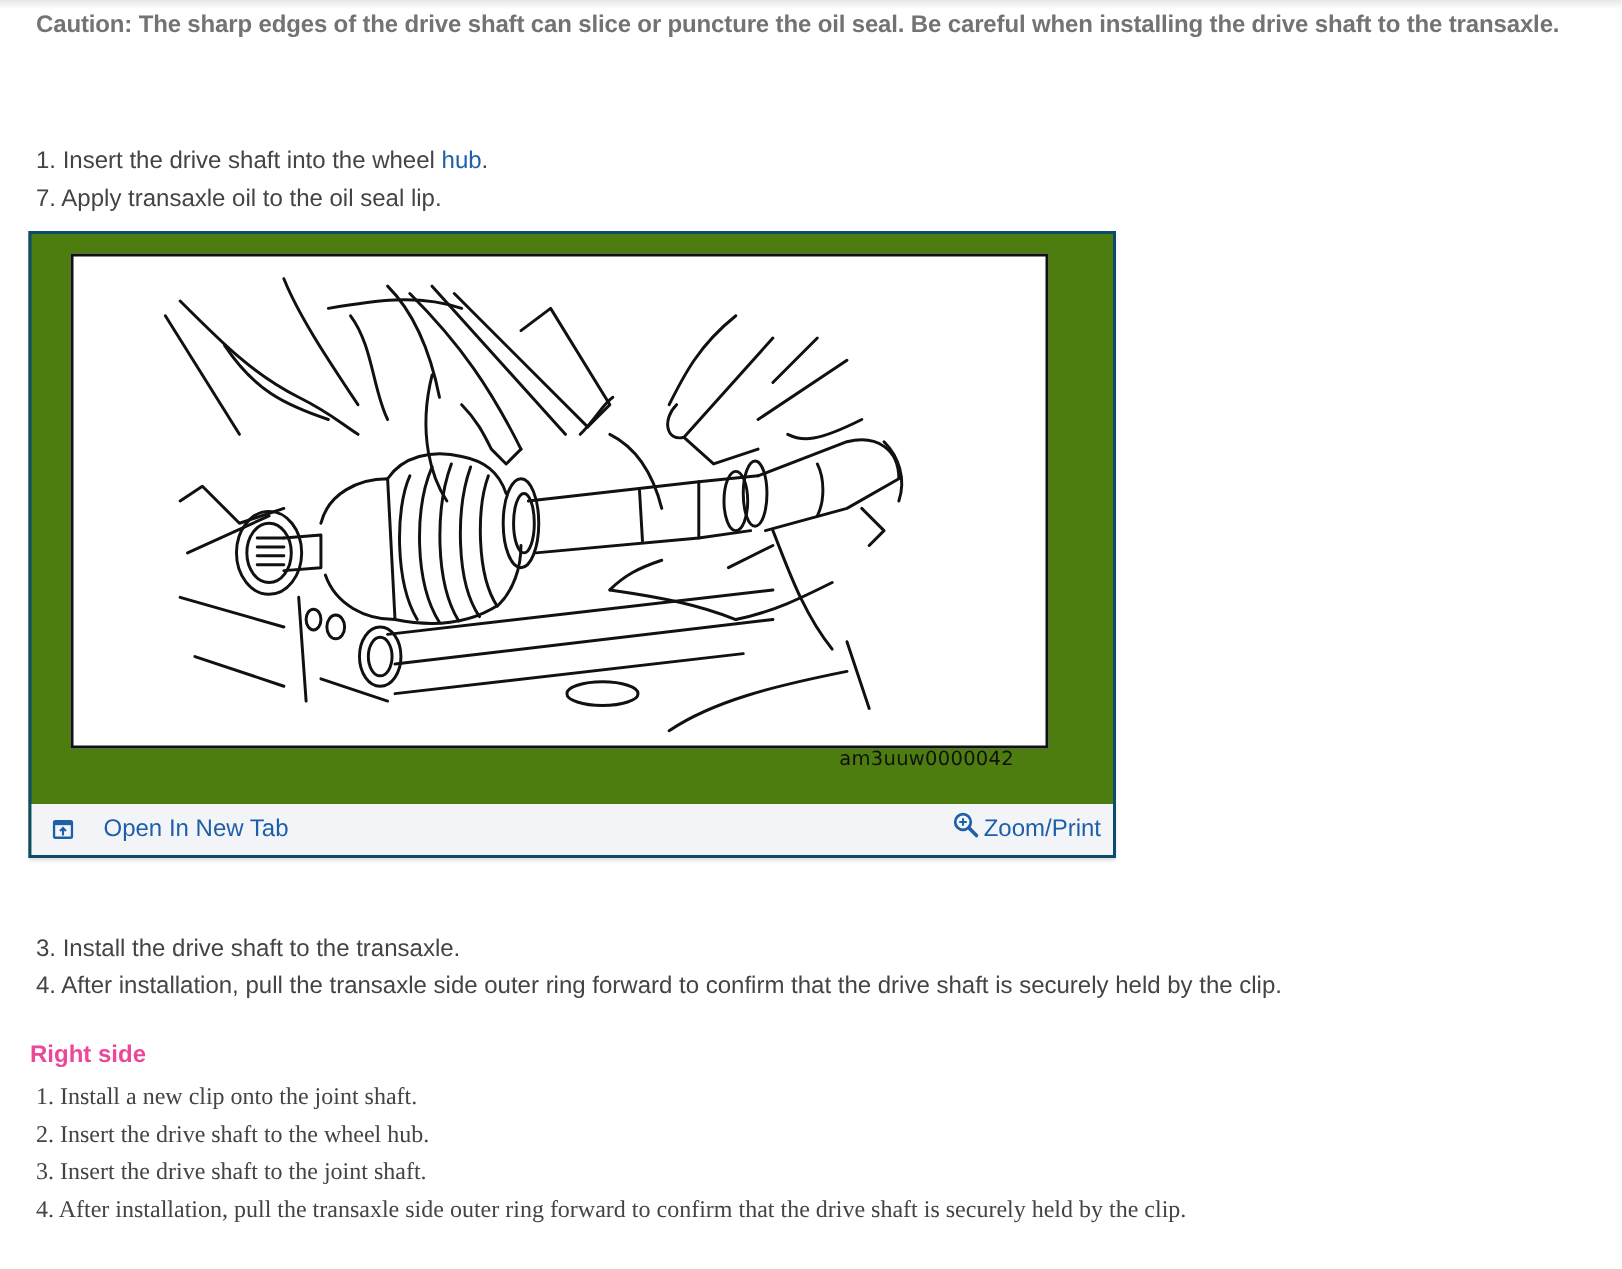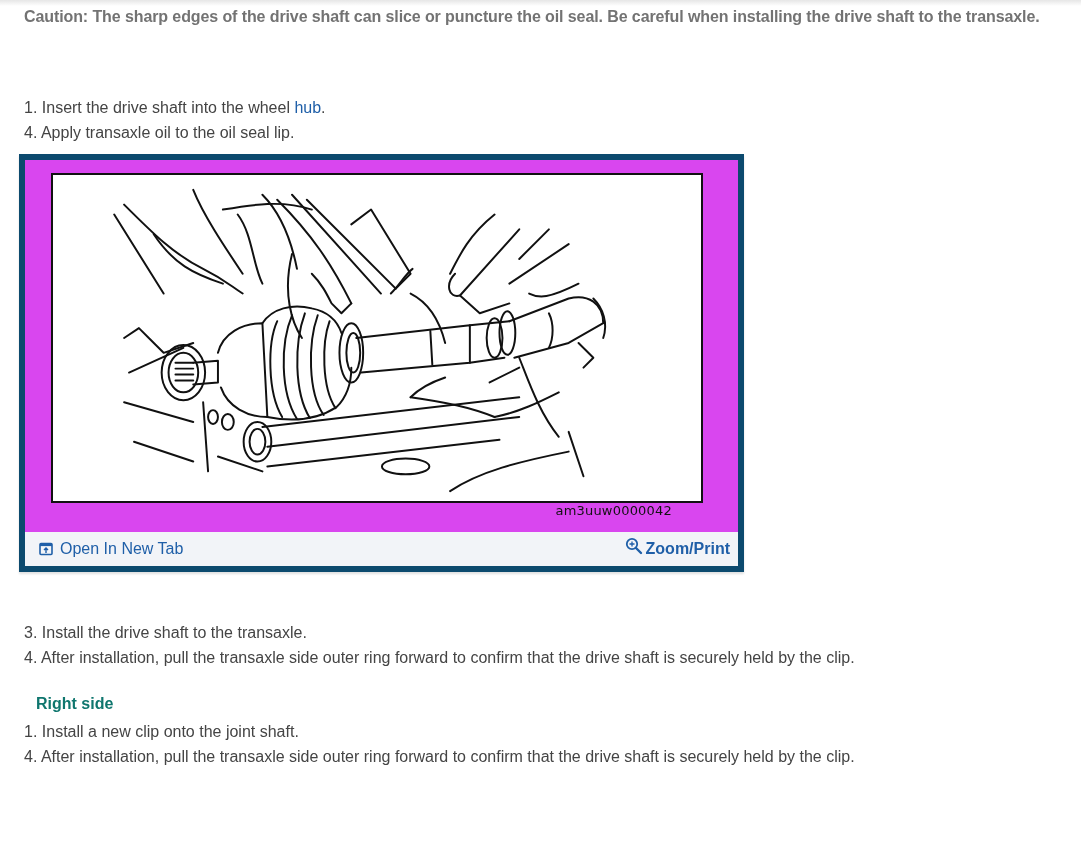--- a/index.html
+++ b/index.html
@@ -15,61 +15,61 @@
   }
   .caution {
     position: absolute; left: 24px; top: 8px;
     font-size: 16px; font-weight: bold; color: #737373;
     white-space: nowrap; letter-spacing: -0.1px;
   }
   .steps { position: absolute; left: 24px; font-size: 16px; color: #444444; line-height: 25px; }
   .steps li { list-style: none; white-space: nowrap; }
   .steps-a { top: 55px; margin-top: 40px; }
   .steps-b { top: 620px; }
-  .steps-c { top: 719px; }
+  .steps-c { top: 719px; font-family: Liberation Serif, serif; }
   .link { color: #1f5fa8; text-decoration: none; cursor: pointer; }
   .section-heading {
-    position: absolute; left: 36px; top: 695px;
-    font-size: 16px; font-weight: bold; color: #0f766e;
+    position: absolute; left: 20px; top: 695px;
+    font-size: 16px; font-weight: bold; color: #ec4899;
   }
   .figure {
     position: absolute; left: 19px; top: 154px; width: 725px; height: 418px;
-    border: 6px solid #0c4a6e; background: #d946ef;
+    border: 2px solid #0c4a6e; background: #4d7c0f;
     box-shadow: 0 2px 2px rgba(0,0,0,0.12);
   }
   .figure-image {
     position: absolute; left: 26px; top: 13px; width: 652px; height: 330px;
     border: 2px solid #111; background: #fff; overflow: hidden;
   }
   .figure-image svg { width: 100%; height: 100%; display: block; }
   .figure-code {
     position: absolute; right: 66px; top: 343px;
     font-size: 13px; color: #111; font-family: "DejaVu Sans", sans-serif; letter-spacing: 0.2px;
   }
   .figure-footer {
     position: absolute; left: 0; bottom: 0; width: 100%; height: 34px;
     background: #f2f4f8; display: flex; align-items: center; justify-content: space-between;
     padding: 0 8px 0 14px;
   }
   .footer-btn {
-    display: flex; align-items: center; gap: 7px;
+    display: flex; align-items: center; gap: 20px;
     color: #1f5fa8; font-size: 16px; cursor: pointer; white-space: nowrap;
   }
   .footer-btn svg { display: block; }
 </style>
 </head>
 <body>
 
 <div class="top-shadow"></div>
 
 <div class="caution">Caution: The sharp edges of the drive shaft can slice or puncture the oil seal. Be careful when installing the drive shaft to the transaxle.</div>
 
 <ul class="steps steps-a">
   <li><span>1. Insert the drive shaft into the wheel </span><a class="link">hub</a><span>.</span></li>
-  <li>4. Apply transaxle oil to the oil seal lip.</li>
+  <li>7. Apply transaxle oil to the oil seal lip.</li>
 </ul>
 
 <div class="figure">
   <div class="figure-image" title="Drive shaft being inserted into transaxle oil seal by hand">
     <svg viewBox="0 0 652 330" fill="none" stroke="#111" stroke-width="2" stroke-linecap="round" stroke-linejoin="round">
 
       <path d="M60 40 L110 120"></path>
       <path d="M70 30 C100 60 120 80 150 95 C170 105 175 110 190 120"></path>
       <path d="M100 60 C120 90 140 100 170 110"></path>
       <path d="M140 15 C150 40 170 70 190 100"></path>
@@ -150,21 +150,21 @@
     <div class="footer-btn">
       <span>
         <svg width="14" height="14" viewBox="0 0 14 14">
           <rect x="1" y="1.5" width="12" height="11" rx="1" fill="none" stroke="#1f5fa8" stroke-width="1.6"></rect>
           <rect x="1" y="1.5" width="12" height="2.6" fill="#1f5fa8"></rect>
           <path d="M7 11 L7 6 M5 8 L7 6 L9 8" stroke="#1f5fa8" stroke-width="1.4" fill="none"></path>
         </svg>
       </span>
       <span>Open In New Tab</span>
     </div>
-    <div class="footer-btn" style="gap:3px;font-weight:bold;">
+    <div class="footer-btn" style="gap:3px;">
       <span style="margin-top:-6px;">
         <svg width="18" height="18" viewBox="0 0 18 18">
           <circle cx="7" cy="7" r="5.2" fill="none" stroke="#1f5fa8" stroke-width="1.8"></circle>
           <path d="M11 11 L16 16" stroke="#1f5fa8" stroke-width="2.4" stroke-linecap="round"></path>
           <path d="M7 4.5 V9.5 M4.5 7 H9.5" stroke="#1f5fa8" stroke-width="1.3"></path>
         </svg>
       </span>
       <span>Zoom/Print</span>
     </div>
   </div>
@@ -172,14 +172,16 @@
 
 <ul class="steps steps-b">
   <li>3. Install the drive shaft to the transaxle.</li>
   <li>4. After installation, pull the transaxle side outer ring forward to confirm that the drive shaft is securely held by the clip.</li>
 </ul>
 
 <div class="section-heading">Right side</div>
 
 <ul class="steps steps-c">
   <li>1. Install a new clip onto the joint shaft.</li>
+  <li>2. Insert the drive shaft to the wheel hub.</li>
+  <li>3. Insert the drive shaft to the joint shaft.</li>
   <li>4. After installation, pull the transaxle side outer ring forward to confirm that the drive shaft is securely held by the clip.</li>
 </ul>
 
 </body></html>

